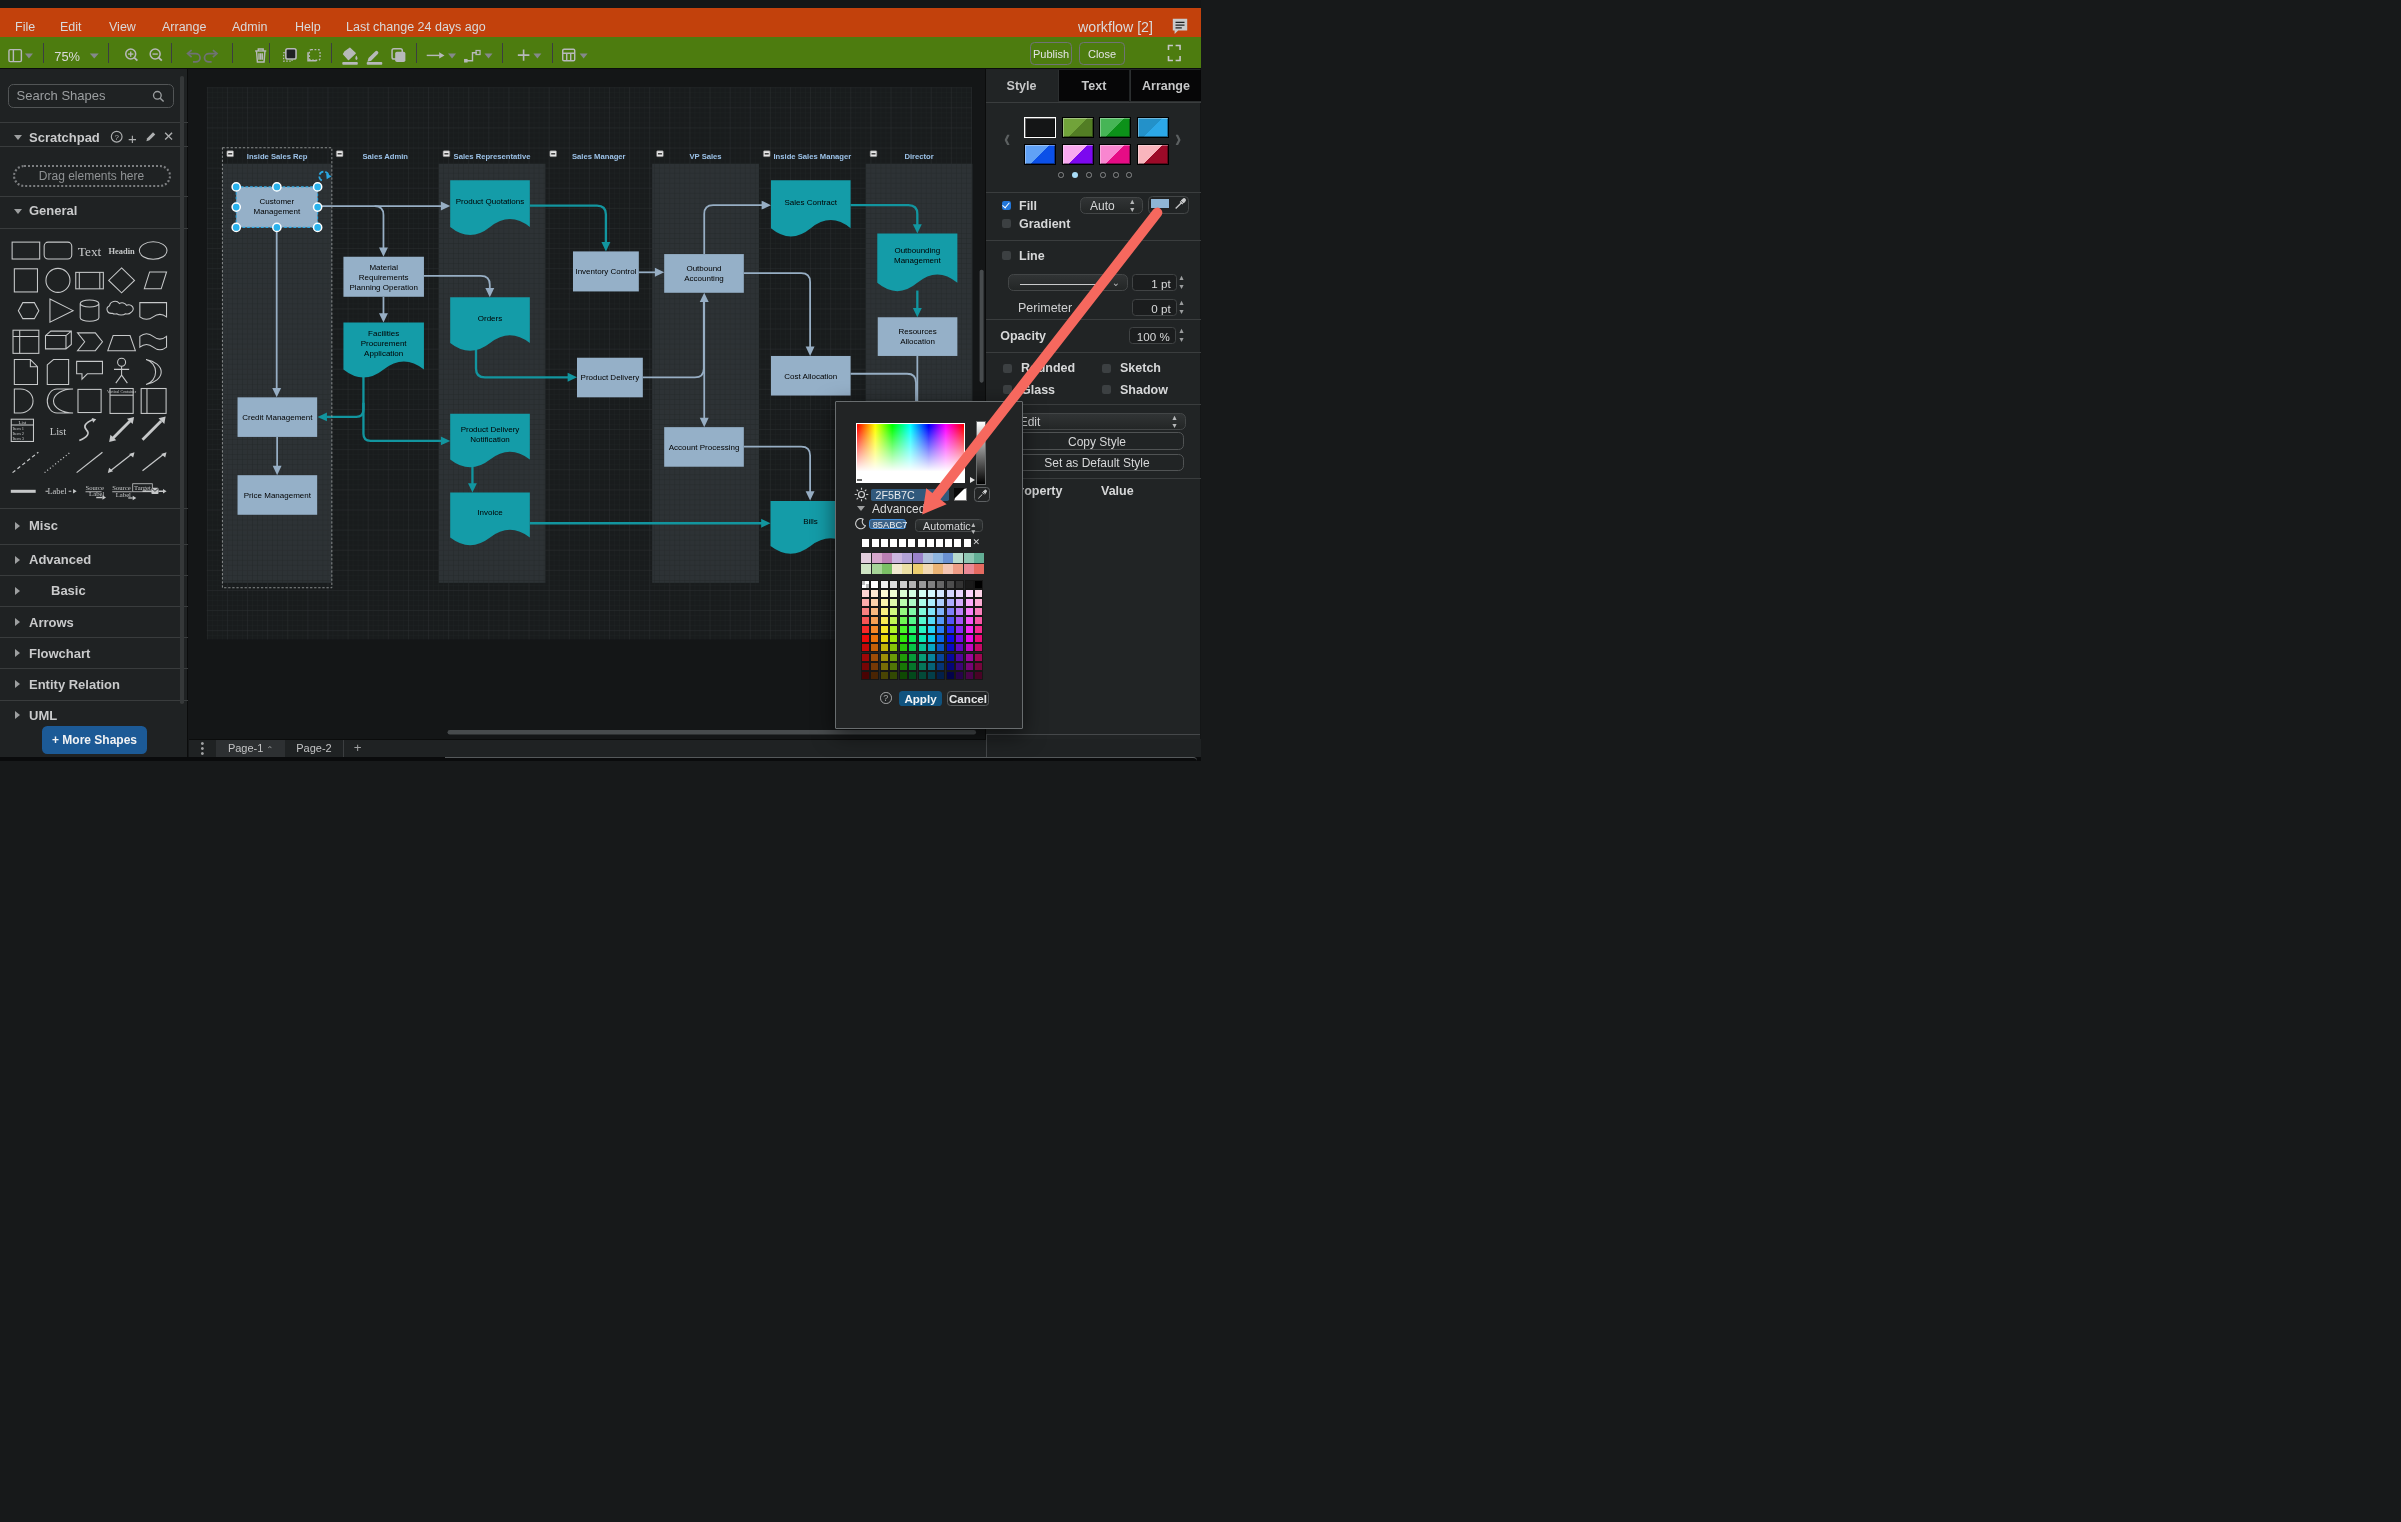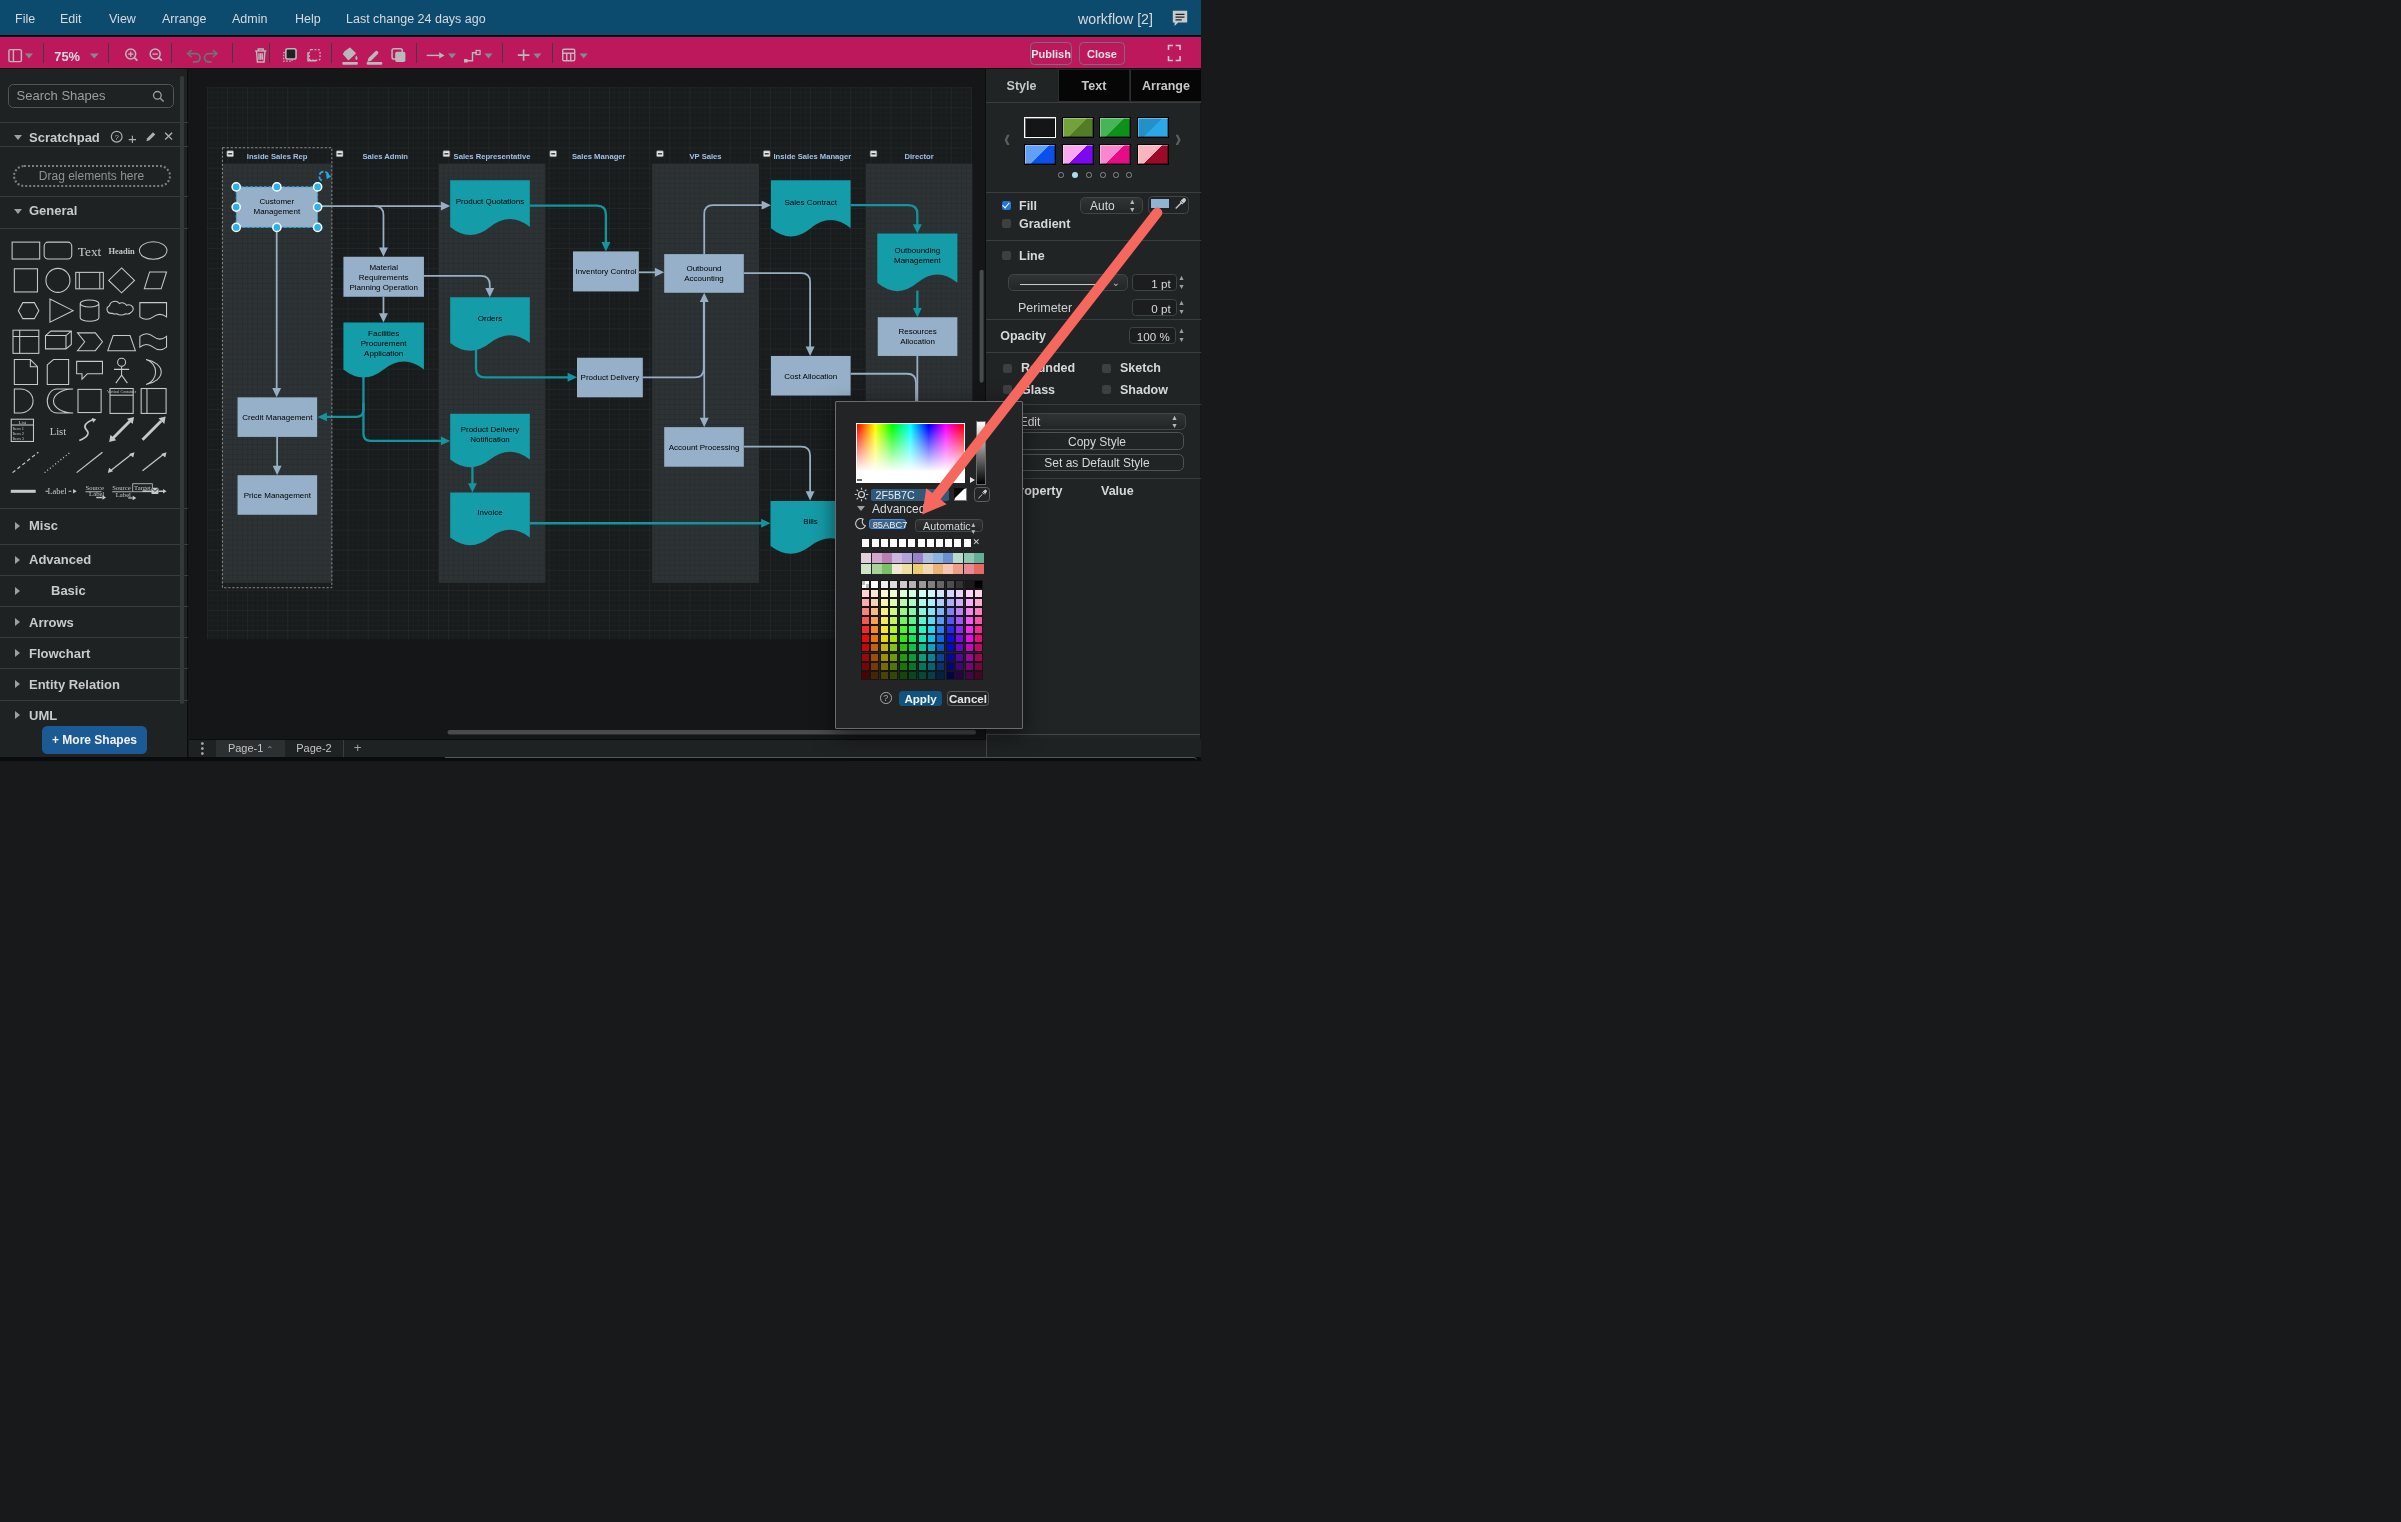--- a/index.html
+++ b/index.html
@@ -1,21 +1,21 @@
 <!DOCTYPE html>
 <html style="font-size:14.2px"><head><meta charset="utf-8"><title>workflow</title>
 <style>
 *{margin:0;padding:0;box-sizing:border-box;}
 html,body{width:1201px;height:761px;overflow:hidden;background:#17191a;font-family:"Liberation Sans",sans-serif;-webkit-font-smoothing:antialiased;}
 .abs{position:absolute;}
 #app{position:relative;width:1201px;height:761px;background:#141617;}
 
-#menubar{position:absolute;left:0;top:0;width:1201px;height:36px;background:#0c4a6e;border-bottom:0.9px solid #0b0c0c;z-index:5;}
+#menubar{position:absolute;left:0;top:8px;width:1201px;height:36px;background:#c2410c;border-bottom:0.9px solid #0b0c0c;z-index:5;}
 #menubar .mi{position:absolute;top:0;height:38px;line-height:38px;color:#d9dadb;font-size:12.5px;}
-#toolbar{position:absolute;left:0;top:37px;width:1201px;height:32px;background:#be185d;border-bottom:0.9px solid #0b0c0c;z-index:5;font-weight:bold;}
+#toolbar{position:absolute;left:0;top:37px;width:1201px;height:32px;background:#4d7c0f;border-bottom:0.9px solid #0b0c0c;z-index:5;}
 .tsep{position:absolute;top:6.2px;height:19.6px;width:0.9px;background:#3b3e40;}
 .btn{position:absolute;border:0.9px solid #6f7375;border-radius:4.5px;color:#e3e4e5;font-size:11px;text-align:center;}
 
 #sidebar{position:absolute;left:0;top:69px;width:188px;height:692px;background:#1f2223;border-right:0.9px solid #0b0c0c;z-index:4;}
 #sidebar .hdr{position:absolute;left:19.6px;color:#c9cacb;font-size:13px;font-weight:bold;}
 #sidebar .tri{position:absolute;width:0;height:0;}
 #sidebar .div{position:absolute;left:0;width:188px;height:0.9px;background:#393c3d;}
 #searchbox{position:absolute;left:7.6px;top:15px;width:166px;height:24px;border:0.9px solid #525556;border-radius:5.3px;color:#9b9ea0;font-size:13px;line-height:22px;padding-left:8px;}
 #dragzone{position:absolute;left:12.5px;top:96px;width:158px;height:22px;border:2.2px dotted #7c7e80;border-radius:11.6px;color:#8f9294;font-size:12px;line-height:19.6px;text-align:center;}
 .scicon{position:absolute;color:#aeb0b1;font-size:12.5px;}

